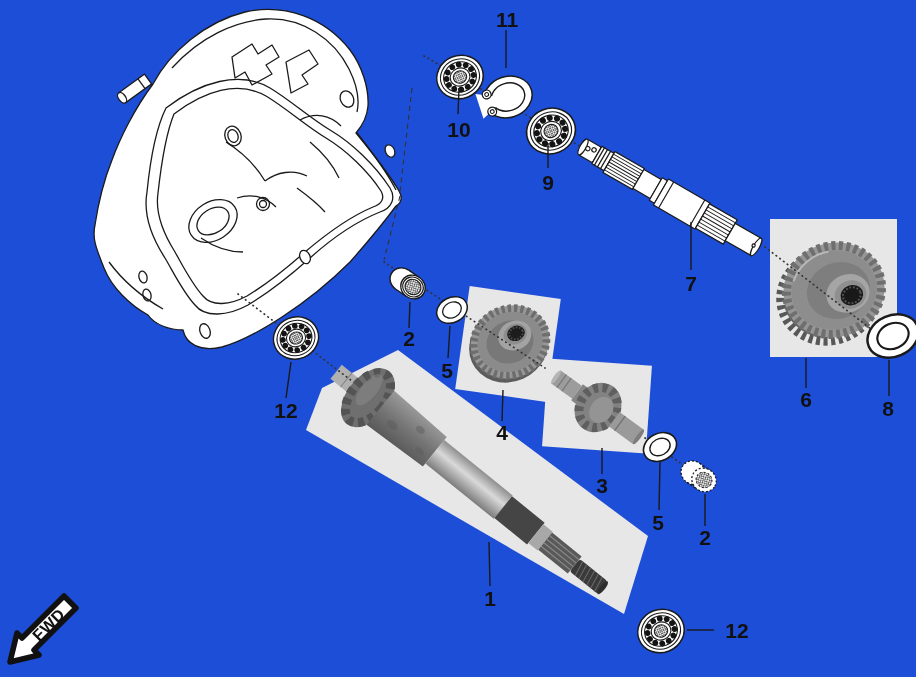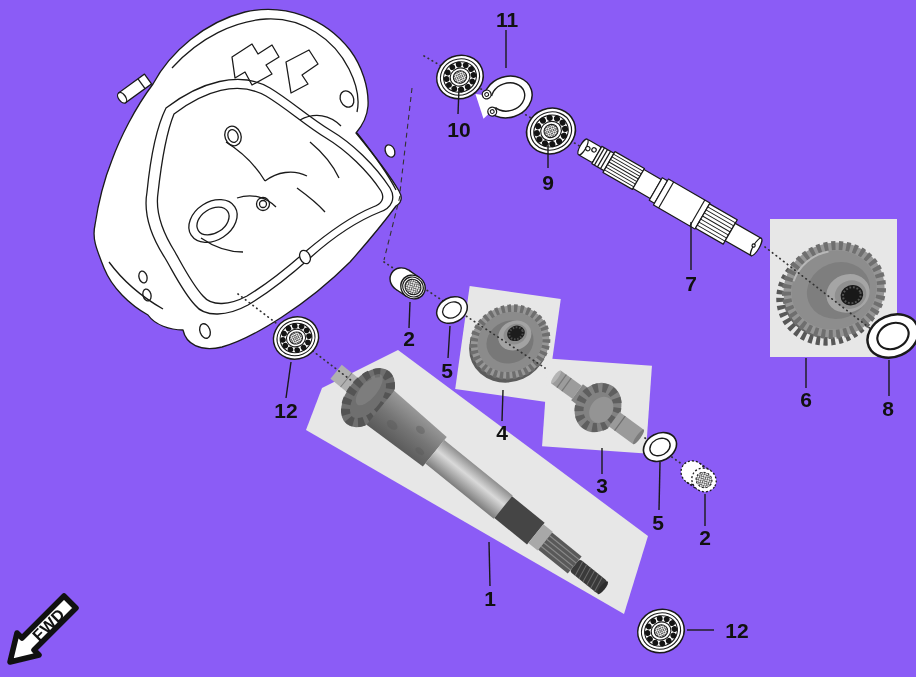--- a/index.html
+++ b/index.html
@@ -1,16 +1,16 @@
 <!DOCTYPE html>
 <html><head>
 <meta charset="utf-8">
 <style>
   html,body{margin:0;padding:0;background:#ffffff;}
-  .stage{position:relative;width:916px;height:677px;background:#8b5cf6;overflow:hidden;
+  .stage{position:relative;width:916px;height:677px;background:#1d4ed8;overflow:hidden;
          font-family:"Liberation Sans", sans-serif;}
   svg{display:block;}
   text.callout{font-family:"Liberation Sans", sans-serif;font-weight:bold;
                font-size:21px;fill:#111;}
   text.fwd{font-family:"Liberation Sans", sans-serif;font-weight:bold;
            font-size:16px;fill:#111;letter-spacing:.5px;}
   .lineart{stroke:#1a1a1a;fill:#ffffff;}
 </style>
 </head>
 <body>

